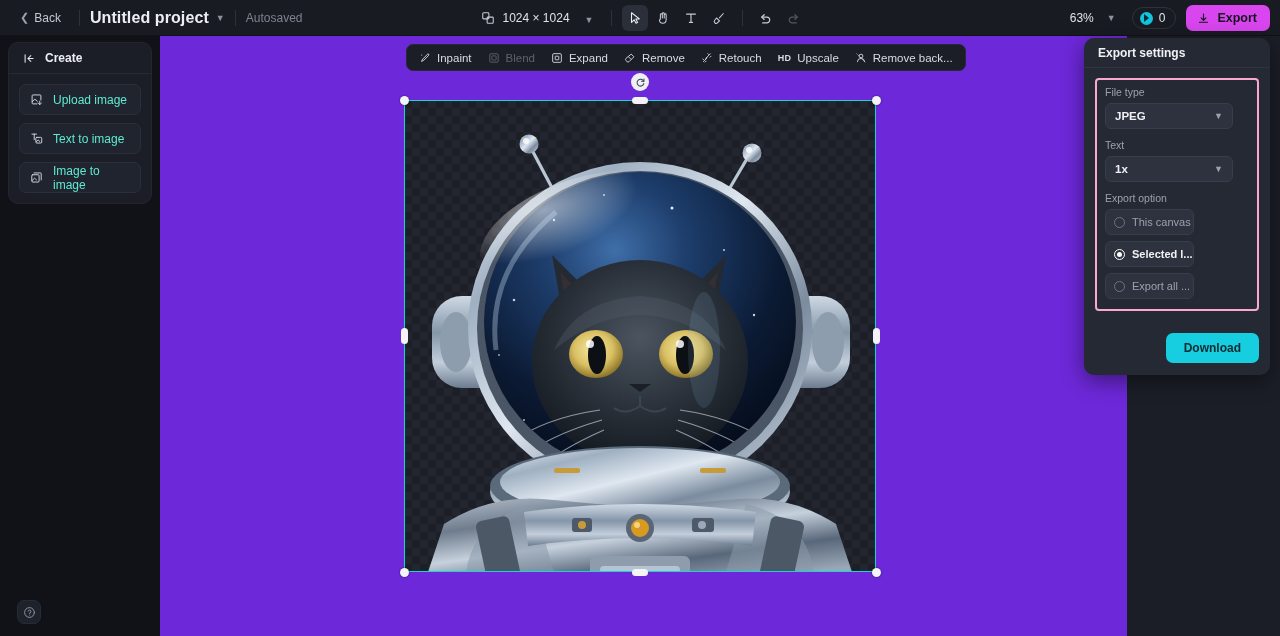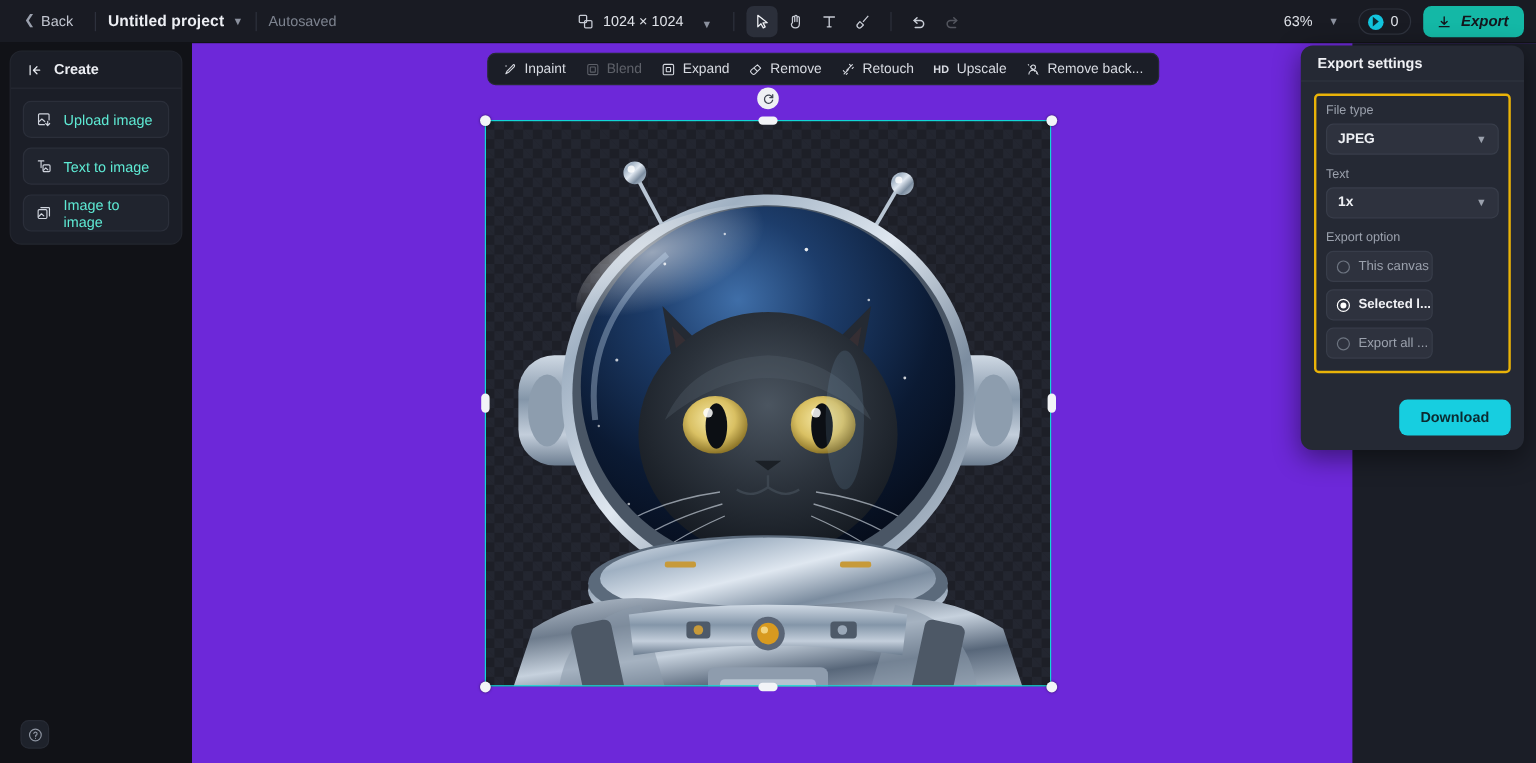--- a/index.html
+++ b/index.html
@@ -18,21 +18,21 @@
     display: flex; align-items: center;
     border-bottom: 1px solid #111217;
   }
   .tb-left { display: flex; align-items: center; height: 36px; padding-left: 12px; gap: 0px; }
   .back-btn {
     display: flex; align-items: center; gap: 5px;
     color: #c3c7d1; font-size: 12px; padding: 4px 8px; border-radius: 5px; cursor: pointer;
   }
   .chev-left { font-size: 11px; color: #9aa0ad; line-height: 1; }
   .tb-div { width: 1px; height: 16px; background: #2d313c; margin: 0 10px; }
-  .proj-name { color: #eceef3; font-size: 13px; font-weight: bold; letter-spacing: 0.1px; }
+  .proj-name { color: #eceef3; font-size: 16px; font-weight: bold; letter-spacing: 0.1px; }
   .caret { color: #8b919e; font-size: 9px; margin-left: 7px; }
   .autosaved { color: #7d838f; font-size: 12px; }
 
   .tb-center {
     position: absolute; left: 0; right: 0; top: 0; height: 36px;
     display: flex; align-items: center; justify-content: center; gap: 0px;
     pointer-events: none;
   }
   .tb-center > * { pointer-events: auto; }
   .canvas-size-btn {
@@ -61,22 +61,22 @@
   }
   .credits-num { color: #dfe2e8; font-size: 12px; }
   .coin { width: 13px; height: 13px; border-radius: 50%; background: #12c4dd; position: relative; }
   .coin::after {
     content: ""; position: absolute; left: 4px; top: 2.5px;
     width: 0; height: 0; border-left: 5px solid #0d2b33;
     border-top: 4px solid transparent; border-bottom: 4px solid transparent;
   }
   .export-btn {
     display: flex; align-items: center; gap: 7px;
-    background: #14b8a6; color: #14161c; font-size: 12.5px; font-weight: bold;
-    border-radius: 7px; padding: 6px 13px 6px 11px; cursor: pointer; font-style: italic;
+    background: #d946ef; color: #14161c; font-size: 12.5px; font-weight: bold;
+    border-radius: 7px; padding: 6px 13px 6px 11px; cursor: pointer;
   }
 
   
   .create-panel {
     position: absolute; left: 8px; top: 42px; width: 144px;
     background: #1b1e27; border-radius: 10px;
     border: 1px solid #23262f;
     padding-bottom: 10px;
   }
   .create-head {
@@ -146,21 +146,21 @@
   }
   .export-panel {
     position: absolute; right: 10px; top: 38px; width: 186px;
     background: #252934; border-radius: 10px;
     box-shadow: 0 6px 22px rgba(0,0,0,0.45);
     overflow: hidden;
   }
   .ep-head { height: 30px; display: flex; align-items: center; padding: 0 14px; border-bottom: 1px solid #2f3440; }
   .ep-title { color: #f0f1f5; font-size: 12px; font-weight: bold; }
   .ep-body { padding: 10px 11px 12px 11px; }
-  .ep-highlight { border: 2px solid #eab308; border-radius: 4px; padding: 6px 8px 10px 8px; }
+  .ep-highlight { border: 2px solid #f9a8d4; border-radius: 4px; padding: 6px 24px 10px 8px; }
   .field-label { color: #9ba1ad; font-size: 10.5px; margin-bottom: 5px; }
   .select-box {
     height: 26px; background: #2e323e; border: 1px solid #383d4a; border-radius: 6px;
     display: flex; align-items: center; justify-content: space-between;
     padding: 0 9px; cursor: pointer; margin-bottom: 10px;
   }
   .select-val { color: #eef0f4; font-size: 11.5px; font-weight: bold; }
   .sel-caret { color: #9ba1ad; font-size: 9px; }
   .radio-grid { display: flex; flex-wrap: wrap; gap: 6px; }
   .radio-btn {

